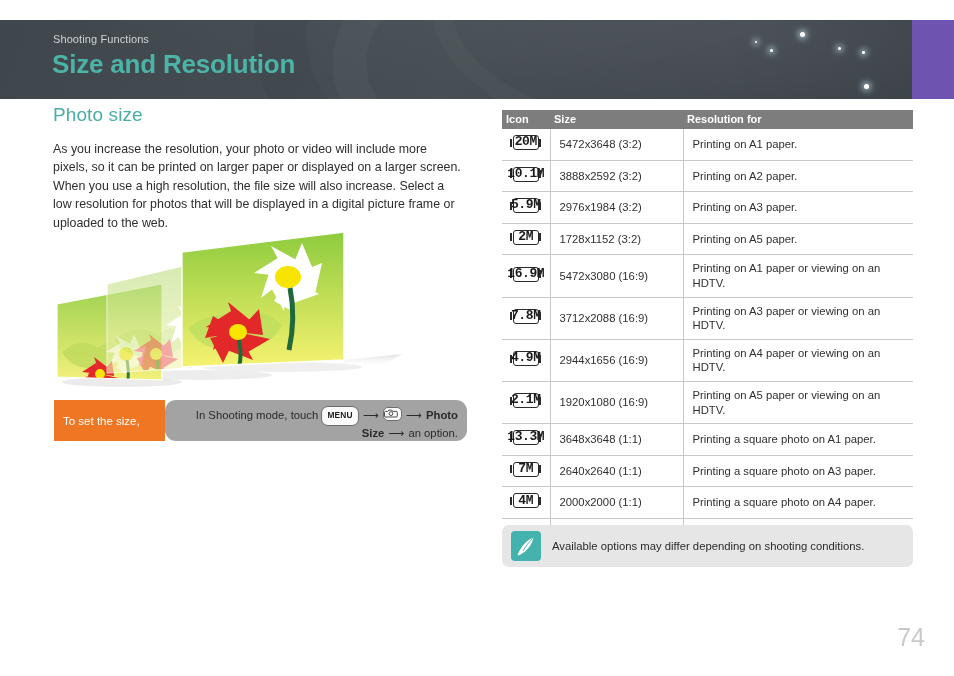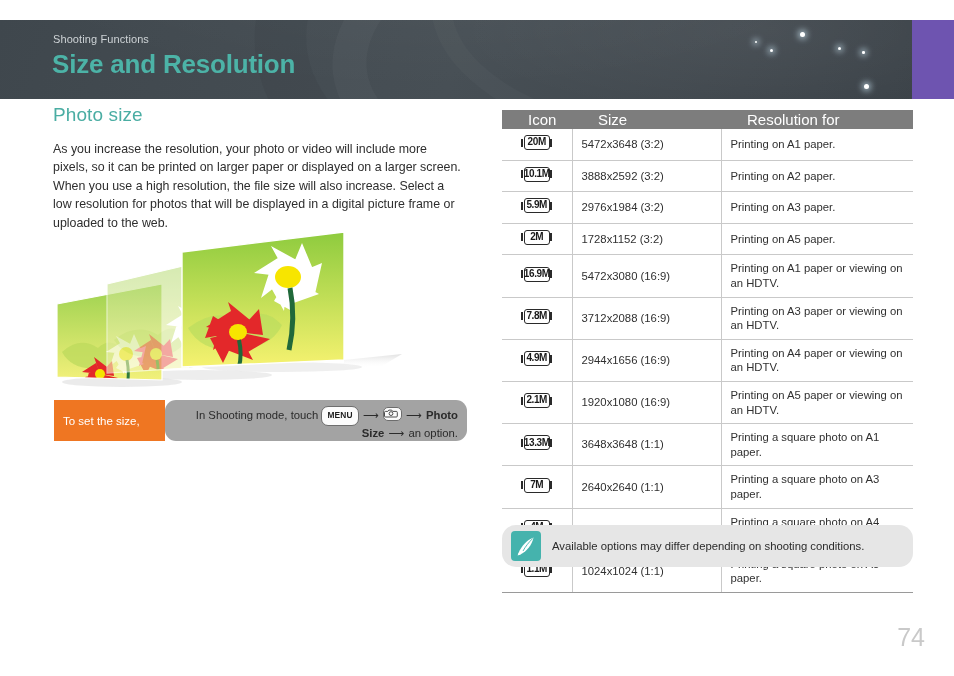--- a/index.html
+++ b/index.html
@@ -114,23 +114,23 @@
   }
   .arrow { font-size: 11px; color: #2b2b2b; padding: 0 1px; }
 
   
   .table-wrap { position: absolute; left: 502px; top: 110px; width: 411px; }
   table.spec {
     border-collapse: collapse; width: 411px;
     font-size: 11.3px; color: #303030;
   }
   table.spec thead th {
-    background: #7d7d7d; color: #ffffff; font-weight: normal;
-    text-align: left; font-size: 15px;
-    padding: 4px 0 4px 26px; height: 9px; line-height: 11px;
+    background: #7d7d7d; color: #ffffff; font-weight: bold;
+    text-align: left; font-size: 11px;
+    padding: 4px 0 4px 4px; height: 9px; line-height: 11px;
   }
   table.spec th.c-icon { width: 44px; }
   table.spec th.c-size { width: 123px; }
   table.spec td {
     border-bottom: 1px solid #c9c9c9;
     padding: 6px 0 6px 9px;
     vertical-align: middle; line-height: 14.6px;
   }
   table.spec td.c-icon {
     border-right: 1px solid #c9c9c9; text-align: center;
@@ -150,29 +150,29 @@
   }
   .mp-badge::before, .mp-badge::after {
     content: ""; position: absolute; top: 2.5px;
     width: 2px; height: 8px; background: #2a2a2a;
   }
   .mp-badge::before { left: -3.4px; }
   .mp-badge::after  { right: -3.4px; }
   .mp-badge span {
     position: absolute; left: 0; right: 0; top: 0; bottom: 0;
     display: flex; align-items: center; justify-content: center;
-    font-size: 10px; font-weight: bold; color: #1a1a1a;
-    font-family: Liberation Sans, sans-serif; letter-spacing: -0.4px;
+    font-size: 13px; font-weight: bold; color: #1a1a1a;
+    font-family: Liberation Mono, monospace; letter-spacing: -0.4px;
   }
 
   
   .note {
     position: absolute; left: 502px; top: 525px;
     width: 411px; height: 42px;
-    background: #e6e6e6; border-radius: 14px;
+    background: #e6e6e6; border-radius: 7px;
   }
   .note-icon {
     position: absolute; left: 9px; top: 6px;
     width: 30px; height: 30px; border-radius: 4px;
     background: #45b3ad;
   }
   .note-text {
     position: absolute; left: 50px; top: 0; right: 8px; height: 42px;
     display: flex; align-items: center;
     font-size: 11.3px; color: #2b2b2b;

